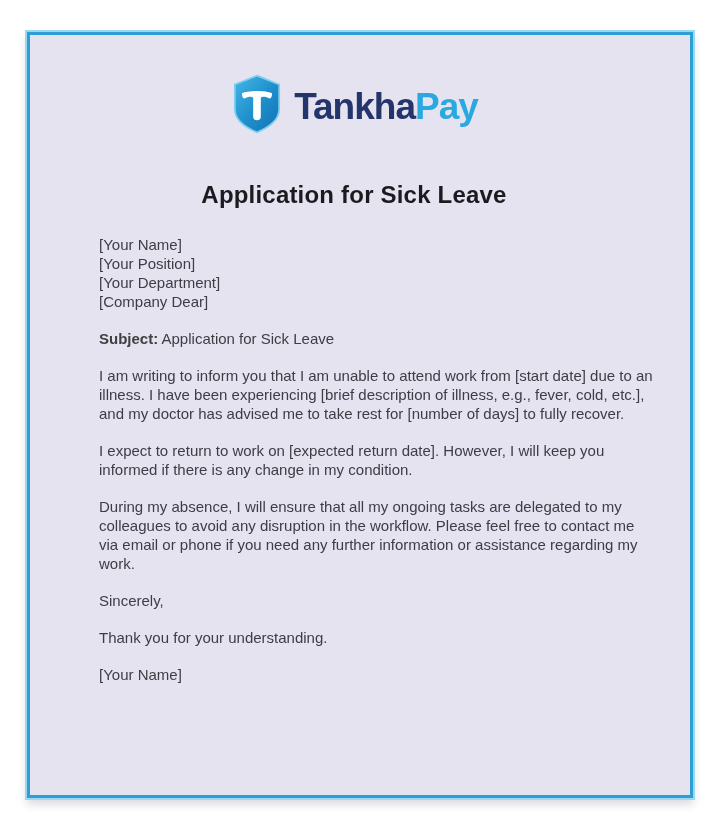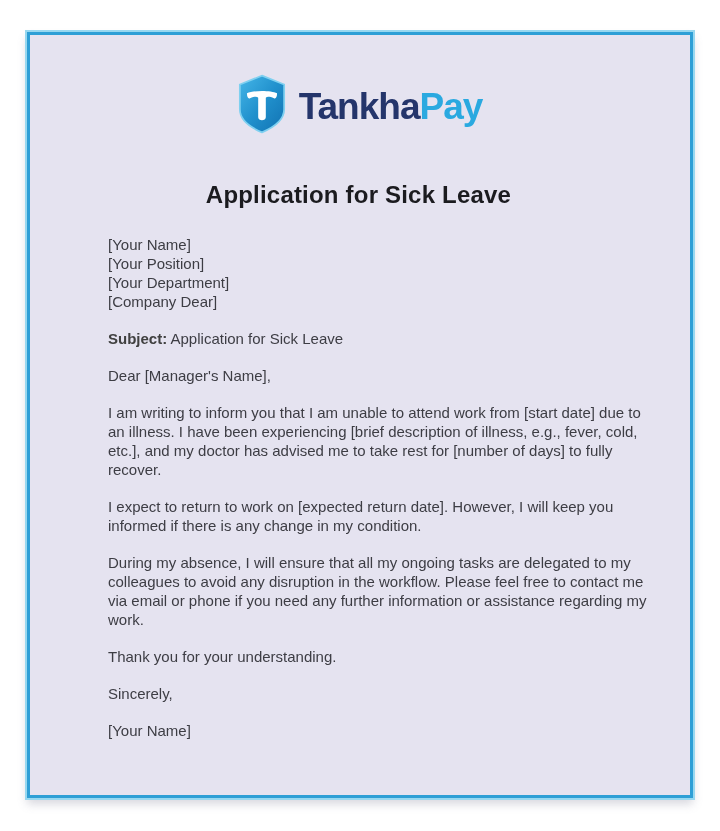--- a/index.html
+++ b/index.html
@@ -18,21 +18,21 @@
   .panel {
     position: absolute;
     left: 27px;
     top: 32px;
     width: 666px;
     height: 766px;
     box-sizing: border-box;
     background: #e5e3f0;
     border: 3px solid #2e9fd6;
     box-shadow: 0 0 0 2px #98d8f0, 0 6px 9px rgba(110,110,135,0.28);
-    padding: 38px 35px 0 32px;
+    padding: 38px 35px 0 23px;
   }
   .logo {
     display: flex;
     justify-content: center;
     align-items: center;
     gap: 10px;
     height: 62px;
   }
   .logo svg { display: block; }
   .wordmark {
@@ -94,31 +94,30 @@
       <p class="first">
         <span>[Your Name]</span><br>
         <span>[Your Position]</span><br>
         <span>[Your Department]</span><br>
         <span>[Company Dear]</span>
       </p>
 
 
       <p><strong>Subject:</strong><span> Application for Sick Leave</span></p>
 
-      <p>Dear [Manager's Name],</p>
 
       <p>I am writing to inform you that I am unable to attend work from [start date] due to an illness. I have been experiencing [brief description of illness, e.g., fever, cold, etc.], and my doctor has advised me to take rest for [number of days] to fully recover.</p>
 
       <p>I expect to return to work on [expected return date]. However, I will keep you informed if there is any change in my condition.</p>
 
       <p>During my absence, I will ensure that all my ongoing tasks are delegated to my colleagues to avoid any disruption in the workflow. Please feel free to contact me via email or phone if you need any further information or assistance regarding my work.</p>
 
+      <p>Sincerely,</p>
+
       <p>Thank you for your understanding.</p>
-
-      <p>Sincerely,</p>
 
       <p>
         <span>[Your Name]</span><br>
       </p>
 
     </div>
   </div>
 </div>
 
 </body></html>

